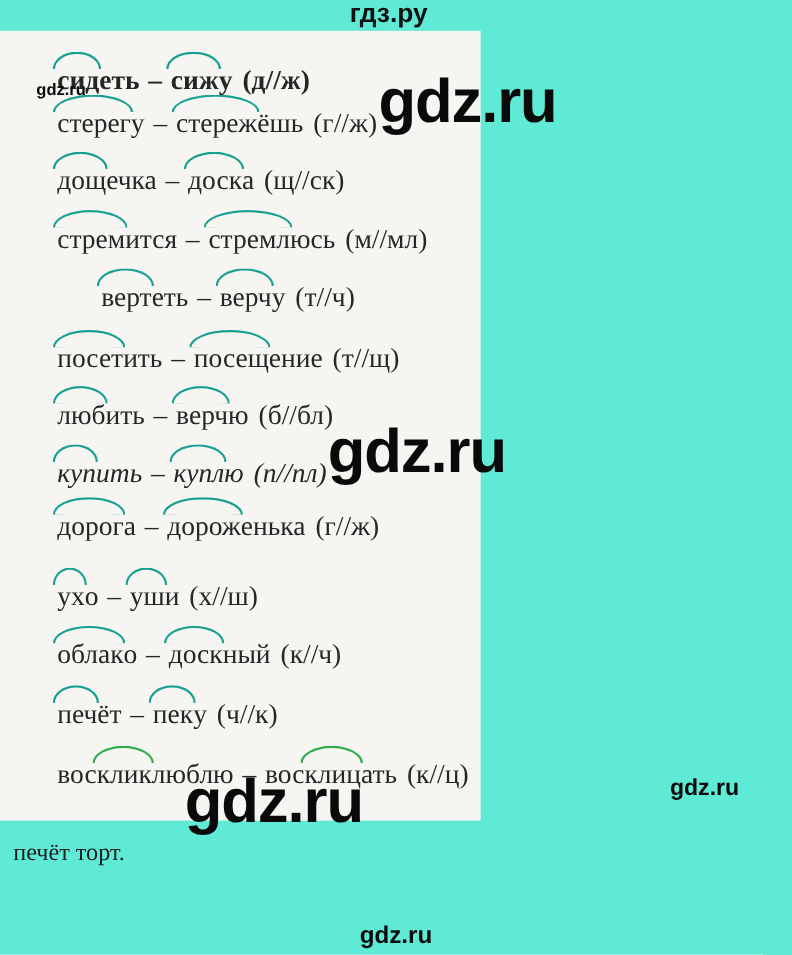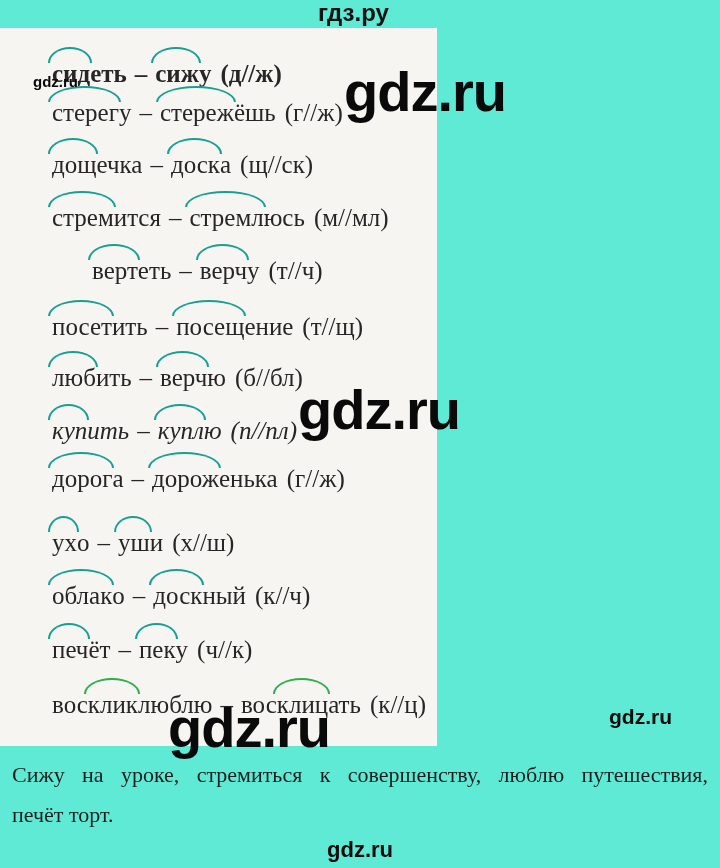--- a/index.html
+++ b/index.html
@@ -129,17 +129,16 @@
   </div>
 
   <div class="wm wm-big wm-top-big">gdz.ru</div>
   <div class="wm wm-big wm-middle-big">gdz.ru</div>
   <div class="wm wm-big wm-bottom-big">gdz.ru</div>
   <div class="wm wm-small-left">gdz.ru</div>
   <div class="wm wm-small-right">gdz.ru</div>
   <div class="wm wm-bottom-center">gdz.ru</div>
 
   <div class="summary">
-    <div class="l1">Сижу на уроке, стремиться к совершенству, люблю путешествия,</div>
     <div class="l2">печёт торт.</div>
   </div>
 
 </div>
 
 </body></html>

